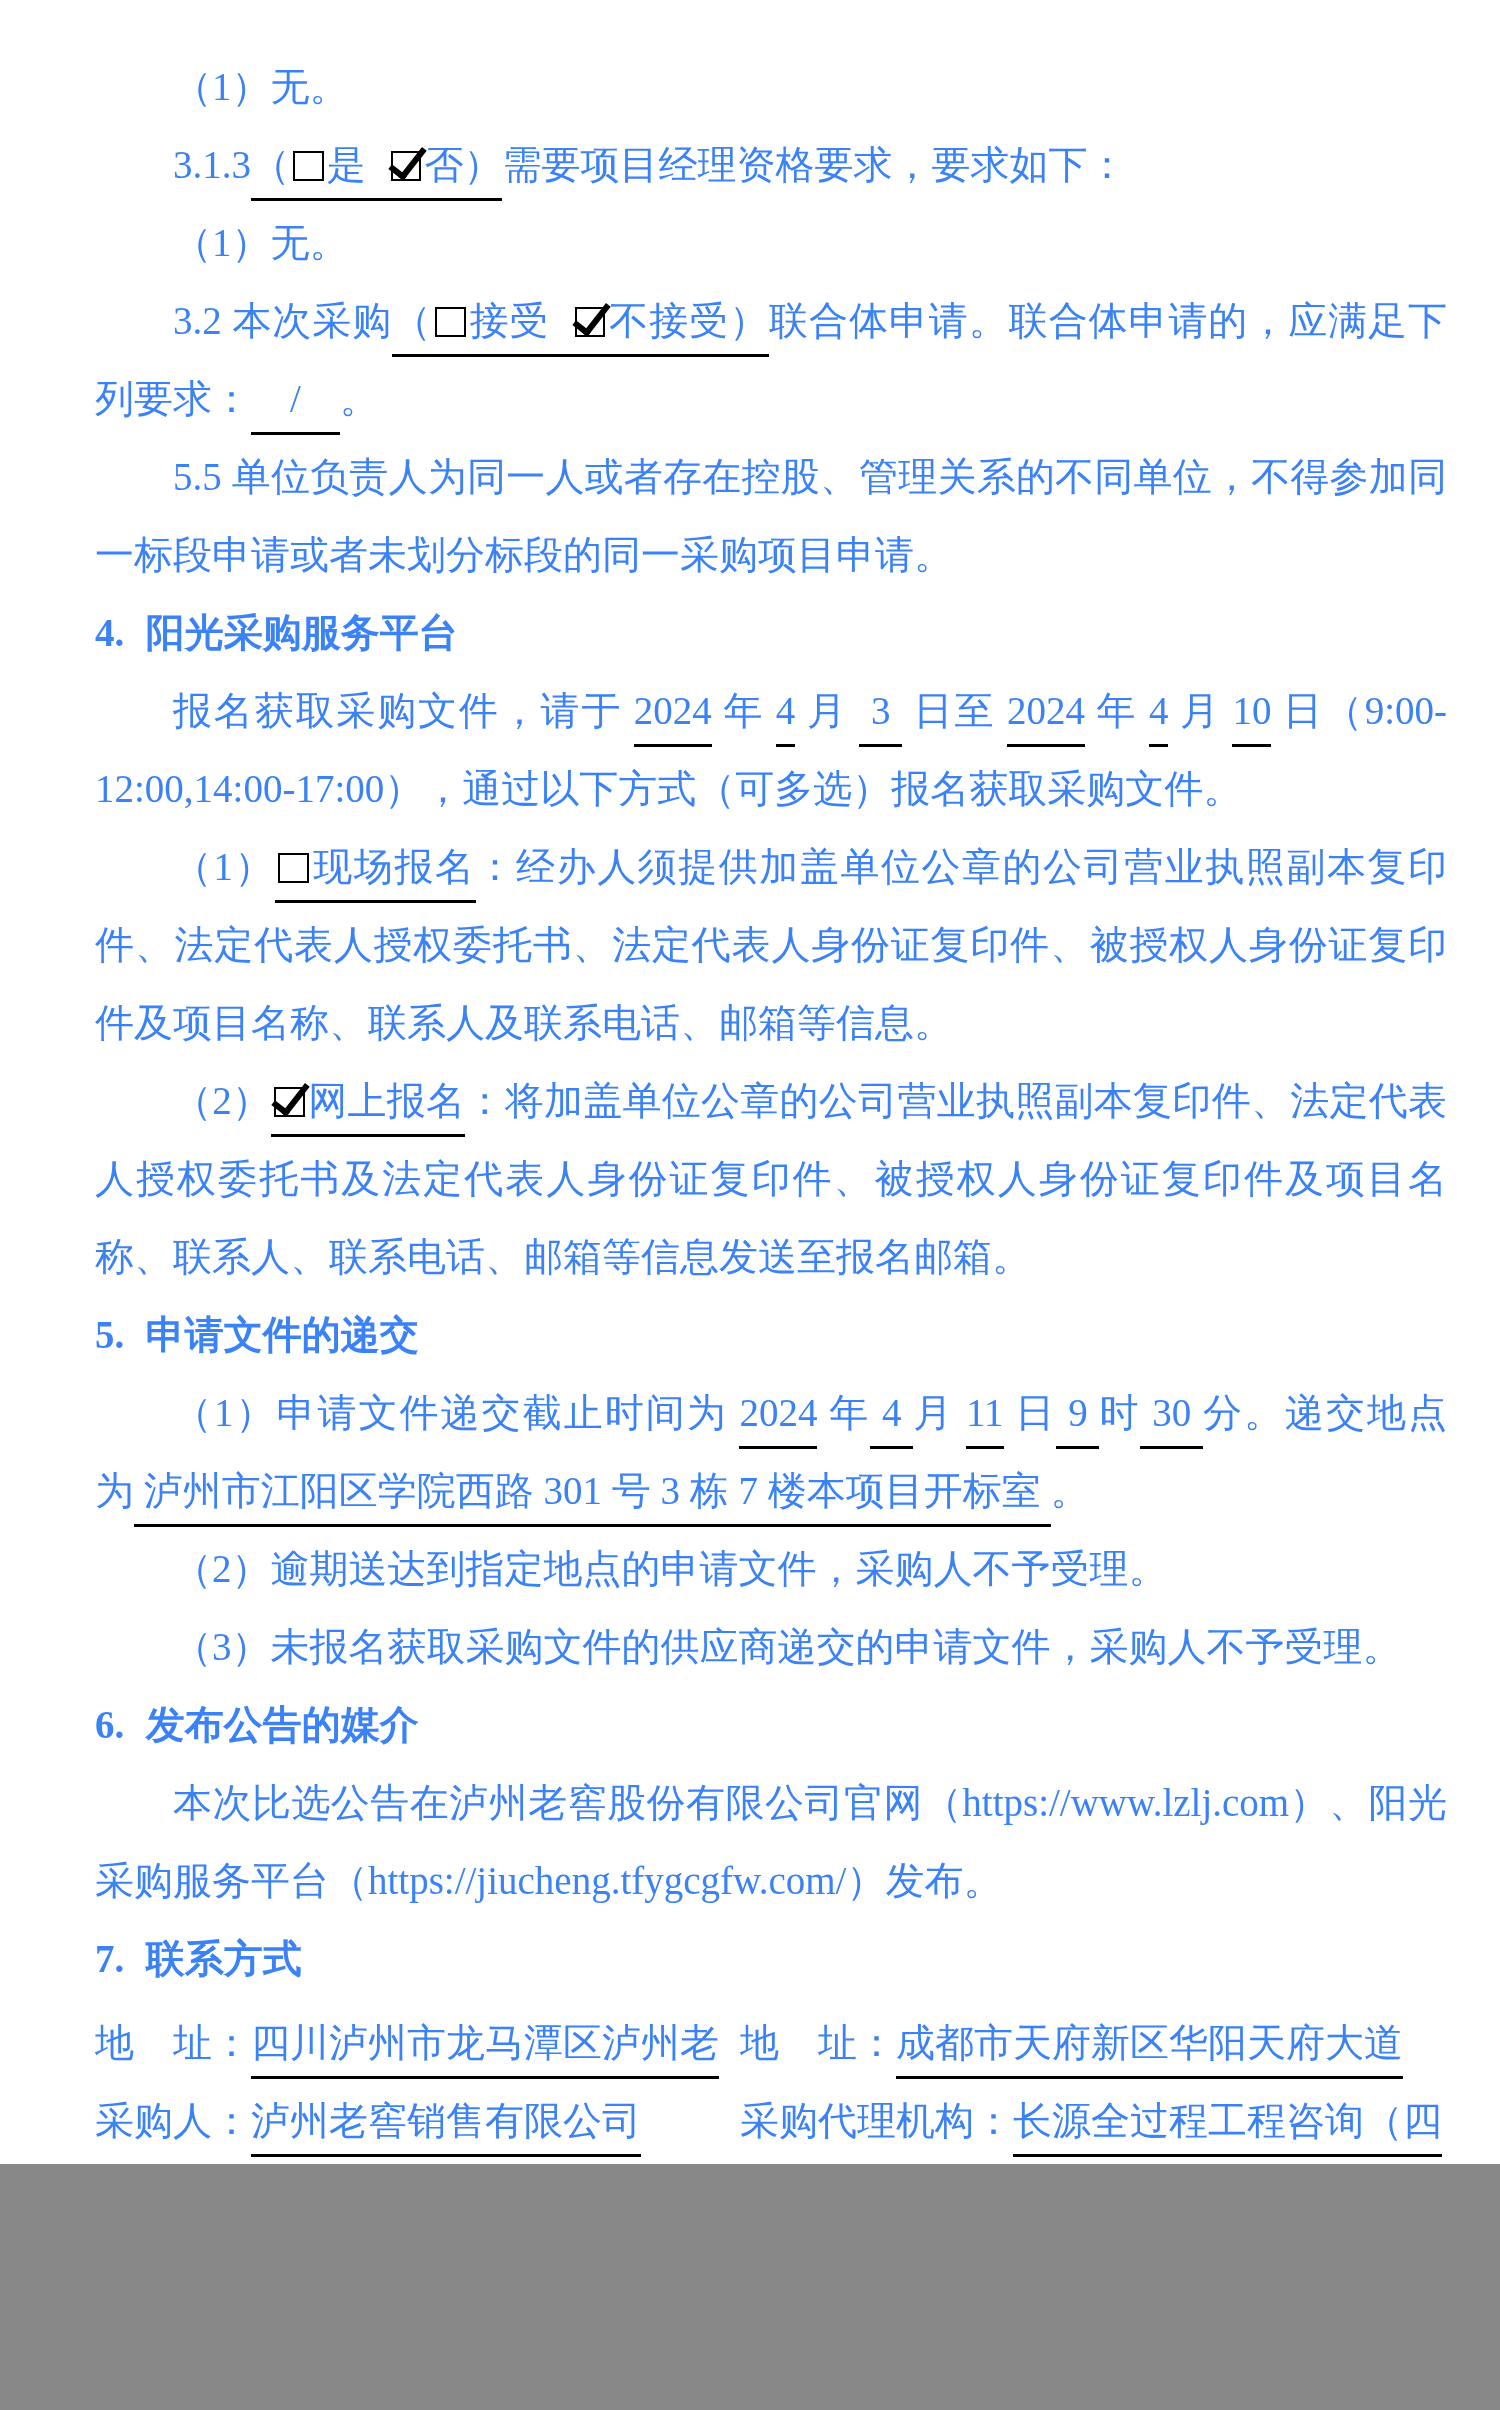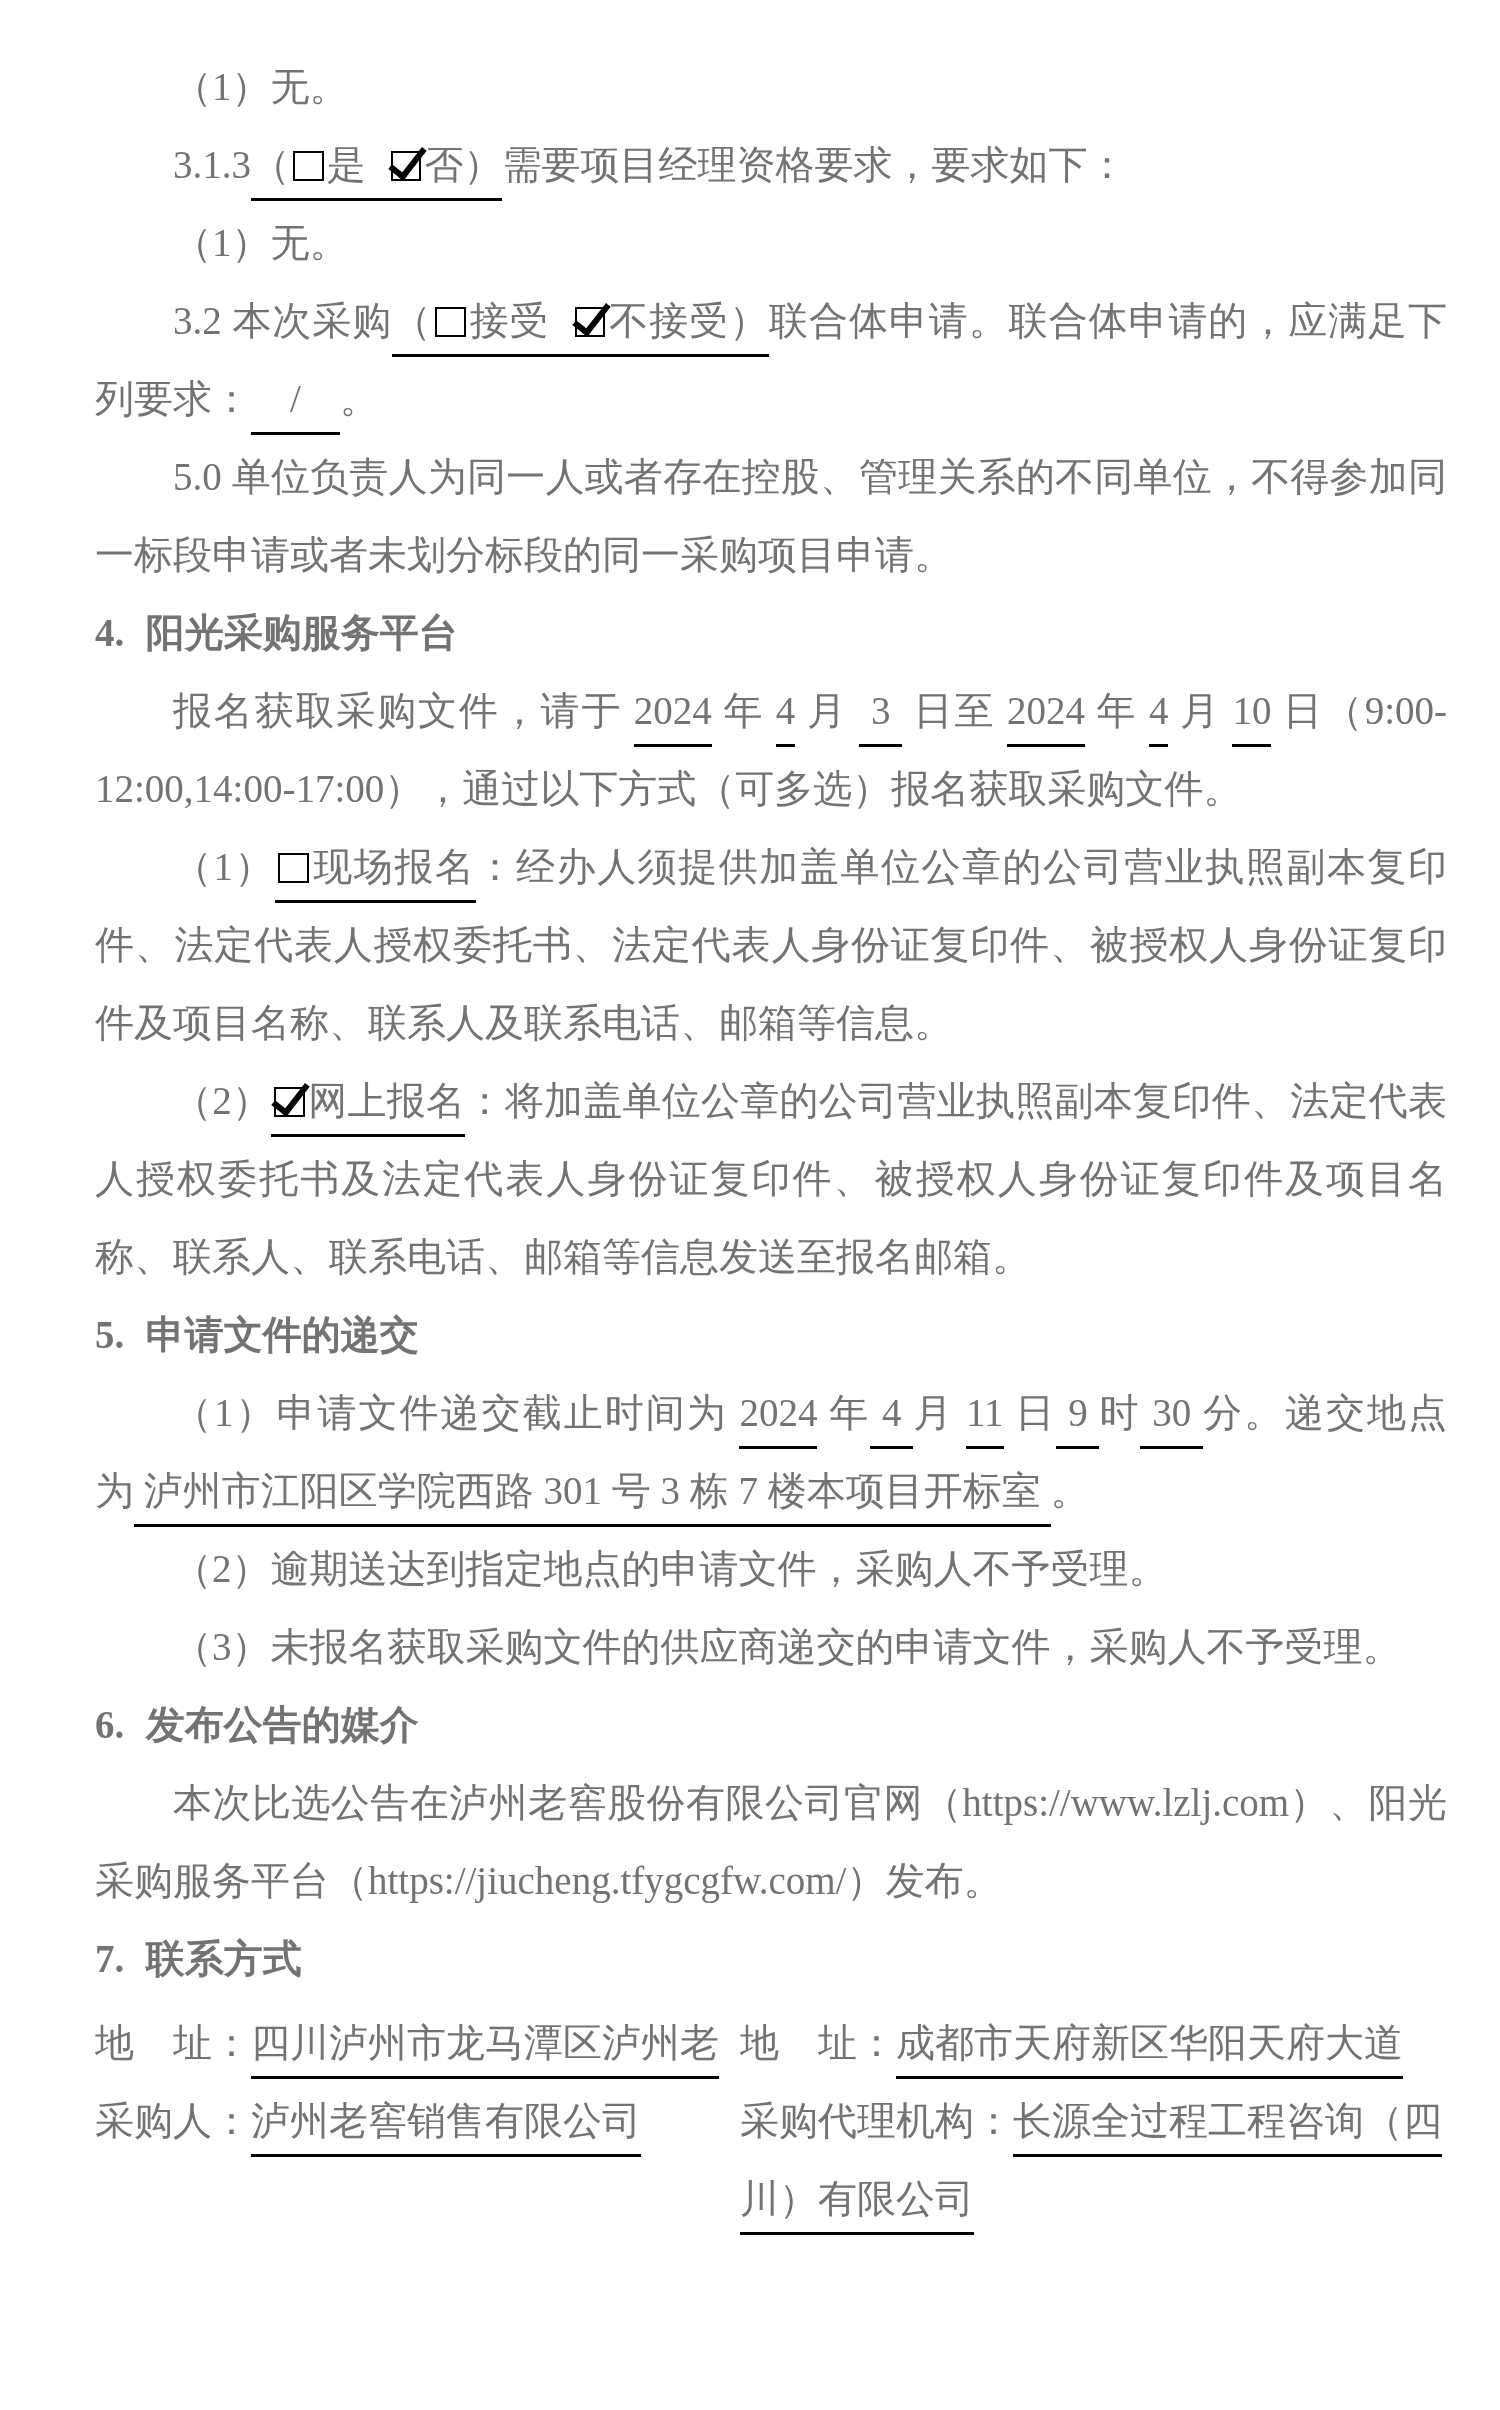--- a/index.html
+++ b/index.html
@@ -1,22 +1,22 @@
 <!DOCTYPE html>
 <html><head>
 <meta charset="utf-8">
 <style>
   html,body{margin:0;padding:0;background:#888;}
   .page{
     position:relative;
     width:1500px;
-    height:2410px;
+    height:2164px;
     margin:0 auto;
     background:#ffffff;
-    color:#737373;
+    color:#3b82f6;
     font-family:"Liberation Serif","DejaVu Serif",serif;
     font-size:39px;
     line-height:78px;
     box-sizing:border-box;
     padding:48px 53px 0 95px;
     overflow:hidden;
   }
   p.para{margin:0;text-align:justify;}
   p.ind{text-indent:2em;}
   p.hd{margin:0;font-weight:bold;text-align:left;}
@@ -54,21 +54,21 @@
 <div class="page">
 
   <p class="para ind"><span>（1）无。</span></p>
 
   <p class="para ind"><span>3.1.3</span><span class="u"><span>（</span><span class="cb"></span><span>是</span><span class="cb ck g"></span><span>否</span><span>）</span></span><span>需要项目经理资格要求，要求如下：</span></p>
 
   <p class="para ind"><span>（1）无。</span></p>
 
   <p class="para ind"><span>3.2 本次采购</span><span class="u"><span>（</span><span class="cb"></span><span>接受</span><span class="cb ck g"></span><span>不接受</span><span>）</span></span><span>联合体申请。联合体申请的，应满足下列要求：</span><span class="u">&nbsp;&nbsp;&nbsp;&nbsp;/&nbsp;&nbsp;&nbsp;&nbsp;</span><span>。</span></p>
 
-  <p class="para ind"><span>5.0 单位负责人为同一人或者存在控股、管理关系的不同单位，不得参加同一标段申请或者未划分标段的同一采购项目申请。</span></p>
+  <p class="para ind"><span>5.5 单位负责人为同一人或者存在控股、管理关系的不同单位，不得参加同一标段申请或者未划分标段的同一采购项目申请。</span></p>
 
 
   <p class="hd"><span>4.</span><span class="ht">阳光采购服务平台</span></p>
 
   <p class="para ind"><span>报名获取采购文件，请于 </span><span class="u">2024</span><span> 年 </span><span class="u">4</span><span> 月 </span><span class="u">&nbsp;3&nbsp;</span><span> 日至 </span><span class="u">2024</span><span> 年 </span><span class="u">4</span><span> 月 </span><span class="u">10</span><span> 日（9:00-12:00,14:00-17:00），通过以下方式（可多选）报名获取采购文件。</span></p>
 
   <p class="para ind"><span>（1）</span><span class="u"><span class="cb"></span><span>现场报名</span></span><span>：</span><span>经办人须提供加盖单位公章的公司营业执照副本复印件、法定代表人授权委托书、法定代表人身份证复印件、被授权人身份证复印件及项目名称、联系人及联系电话、邮箱等信息。</span></p>
 
   <p class="para ind"><span>（2）</span><span class="u"><span class="cb ck"></span><span>网上报名</span></span><span>：</span><span>将加盖单位公章的公司营业执照副本复印件、法定代表人授权委托书及法定代表人身份证复印件、被授权人身份证复印件及项目名称、联系人、联系电话、邮箱等信息发送至报名邮箱。</span></p>
 

